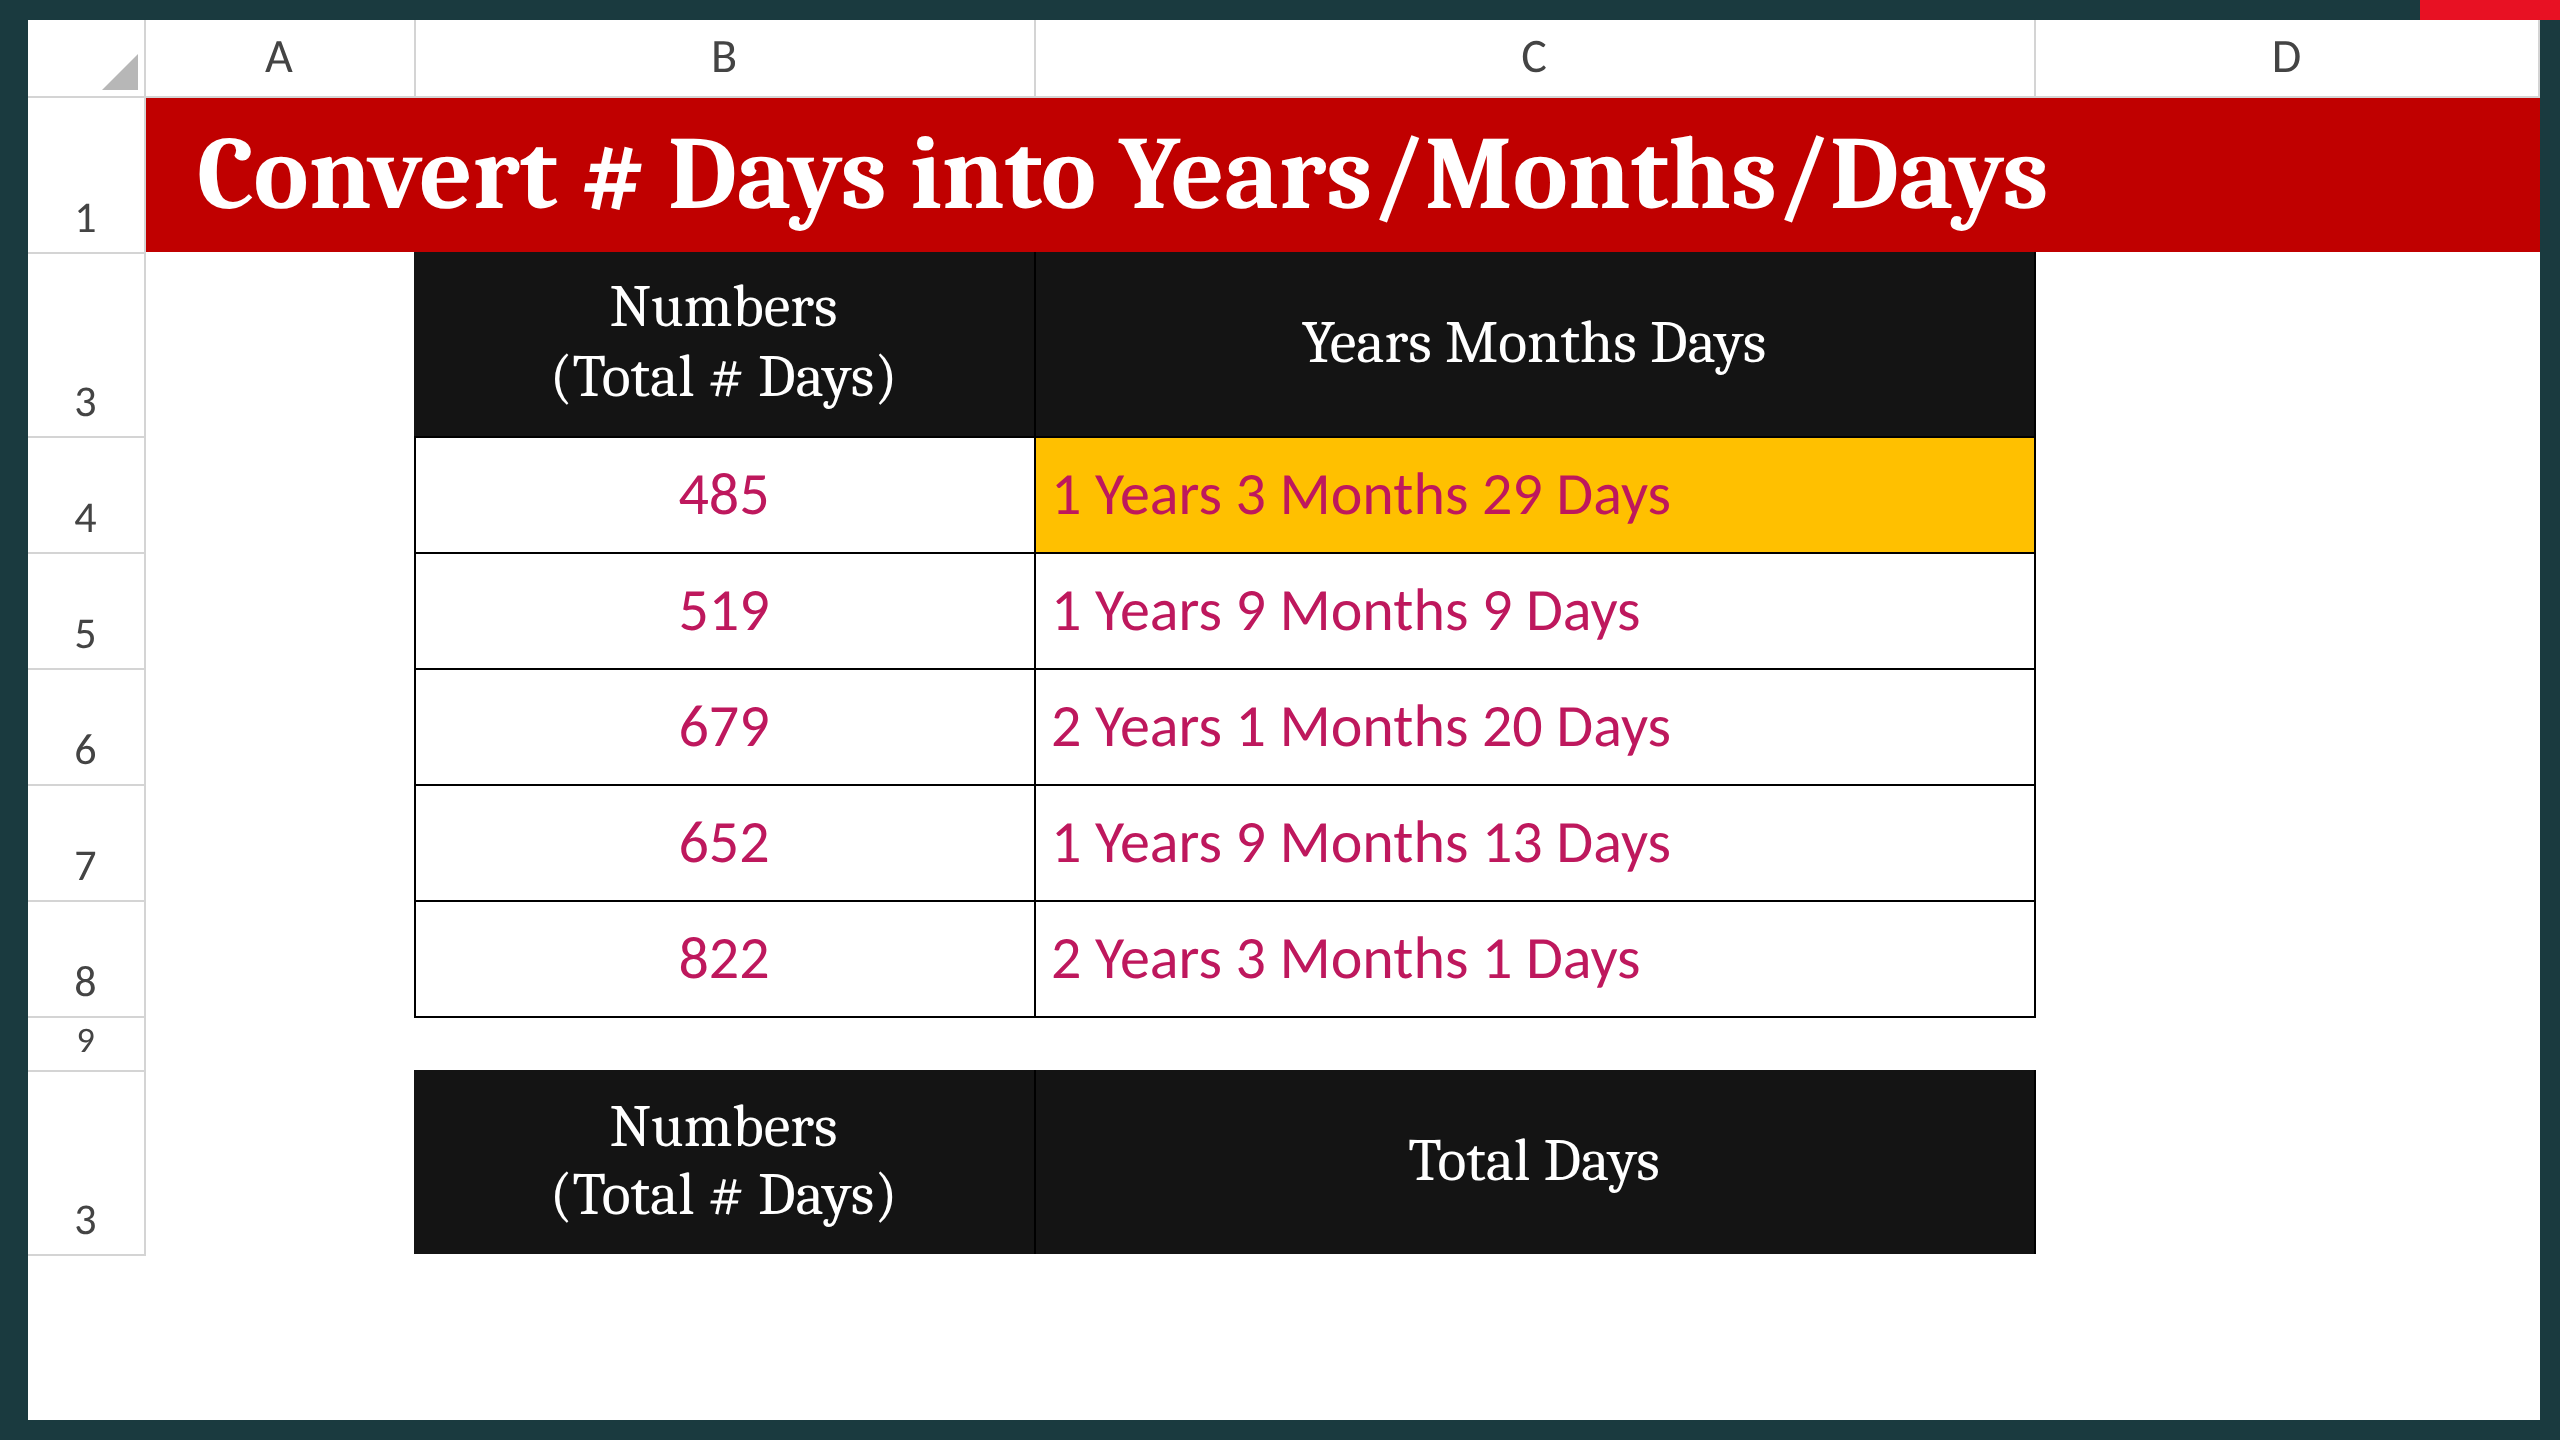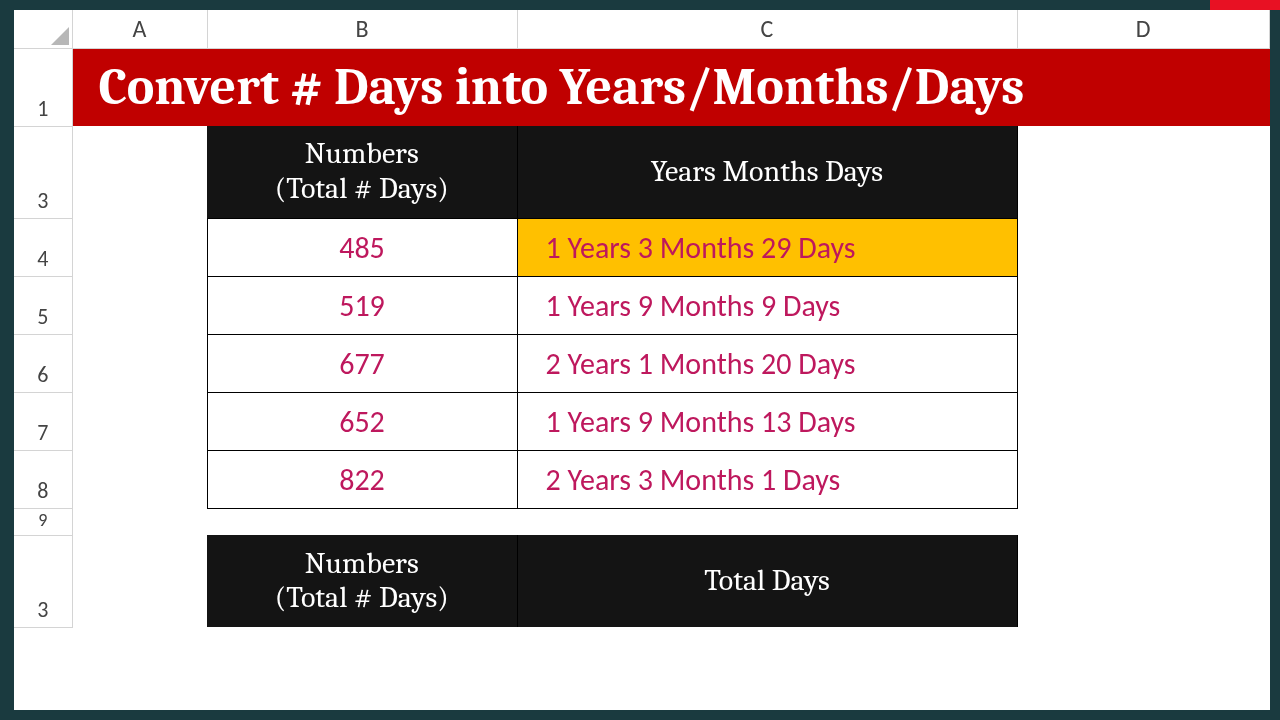--- a/index.html
+++ b/index.html
@@ -105,21 +105,21 @@
   td.data-b {
     text-align: center;
     font-size: 30px;
     border: 1.5px solid #000;
     height: 58px;
   }
   td.data-c {
     text-align: left;
     font-size: 30px;
     border: 1.5px solid #000;
-    padding-left: 28px;
+    padding-left: 8px;
     height: 58px;
   }
   td.data-c.center { text-align: center; padding-left: 0; }
   td.hl { background: #ffc000; }
   tr.gap td.rowhdr { height: 26px; font-size:18px; }
   tr.gap td.cell { height: 26px; }
   tr.hdr-row td.rowhdr { height: 92px; }
 </style>
 </head>
 <body>
@@ -169,21 +169,21 @@
   <tr>
     <td class="rowhdr">5</td>
     <td class="cell"></td>
     <td class="cell data-b">519</td>
     <td class="cell data-c">1 Years 9 Months 9 Days</td>
     <td class="cell"></td>
   </tr>
   <tr>
     <td class="rowhdr">6</td>
     <td class="cell"></td>
-    <td class="cell data-b">677</td>
+    <td class="cell data-b">679</td>
     <td class="cell data-c">2 Years 1 Months 20 Days</td>
     <td class="cell"></td>
   </tr>
   <tr>
     <td class="rowhdr">7</td>
     <td class="cell"></td>
     <td class="cell data-b">652</td>
     <td class="cell data-c">1 Years 9 Months 13 Days</td>
     <td class="cell"></td>
   </tr>

